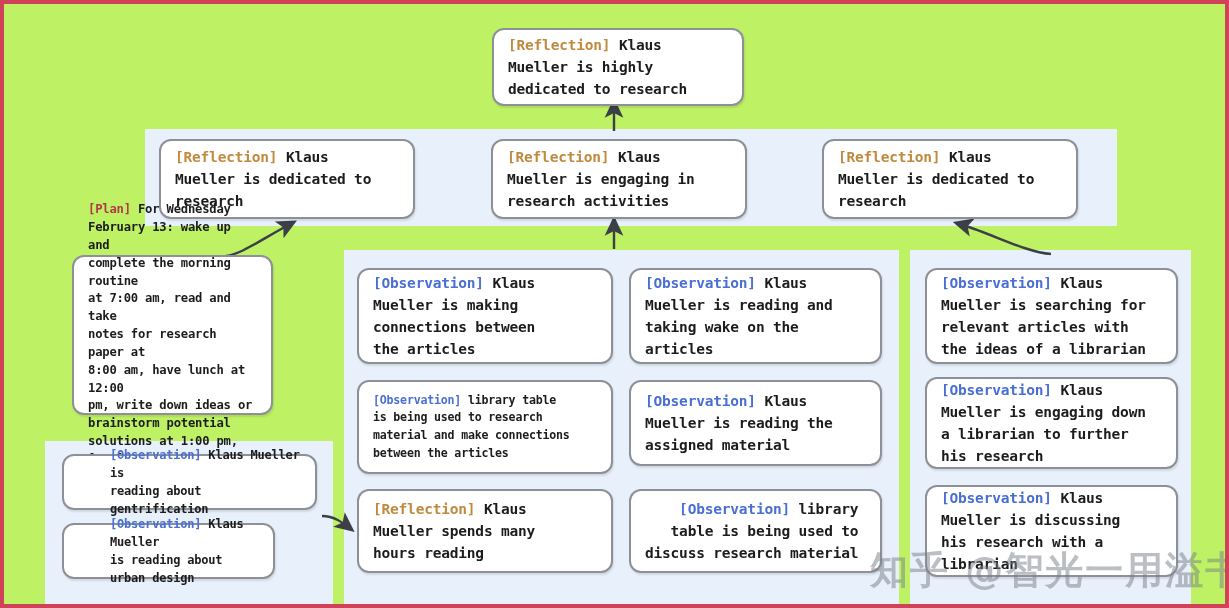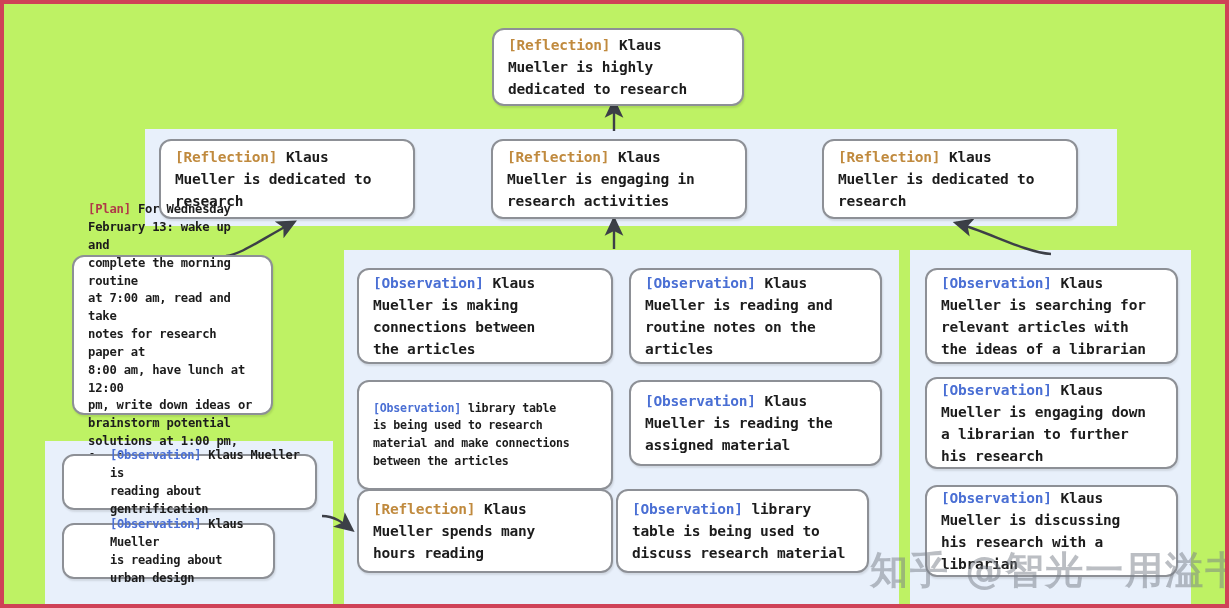--- a/index.html
+++ b/index.html
@@ -135,44 +135,44 @@
 brainstorm potential
 solutions at 1:00 pm, [...]</span></div>
   </div>
 
   <div class="node" style="left:353px; top:264px; width:256px; height:96px;">
     <div class="txt"><span class="tag tag-observation">[Observation]</span><span> Klaus
 Mueller is making
 connections between
 the articles</span></div>
   </div>
-  <div class="node tiny" style="left:353px; top:376px; width:256px; height:110px;">
+  <div class="node tiny" style="left:353px; top:376px; width:256px; height:94px;">
     <div class="txt"><span class="tag tag-observation">[Observation]</span><span> library table
 is being used to research
 material and make connections
 between the articles</span></div>
   </div>
   <div class="node" style="left:353px; top:485px; width:256px; height:84px;">
     <div class="txt"><span class="tag tag-reflection">[Reflection]</span><span> Klaus
 Mueller spends many
 hours reading</span></div>
   </div>
 
   <div class="node" style="left:625px; top:264px; width:253px; height:96px;">
     <div class="txt"><span class="tag tag-observation">[Observation]</span><span> Klaus
 Mueller is reading and
-routine notes on the
+taking wake on the
 articles</span></div>
   </div>
   <div class="node" style="left:625px; top:376px; width:253px; height:86px;">
     <div class="txt"><span class="tag tag-observation">[Observation]</span><span> Klaus
 Mueller is reading the
 assigned material</span></div>
   </div>
-  <div class="node" style="left:612px; top:485px; width:253px; height:84px;">
+  <div class="node" style="left:625px; top:485px; width:253px; height:84px;text-align:right;">
     <div class="txt"><span class="tag tag-observation">[Observation]</span><span> library
 table is being used to
 discuss research material</span></div>
   </div>
 
   <div class="node" style="left:921px; top:264px; width:253px; height:96px;">
     <div class="txt"><span class="tag tag-observation">[Observation]</span><span> Klaus
 Mueller is searching for
 relevant articles with
 the ideas of a librarian</span></div>

